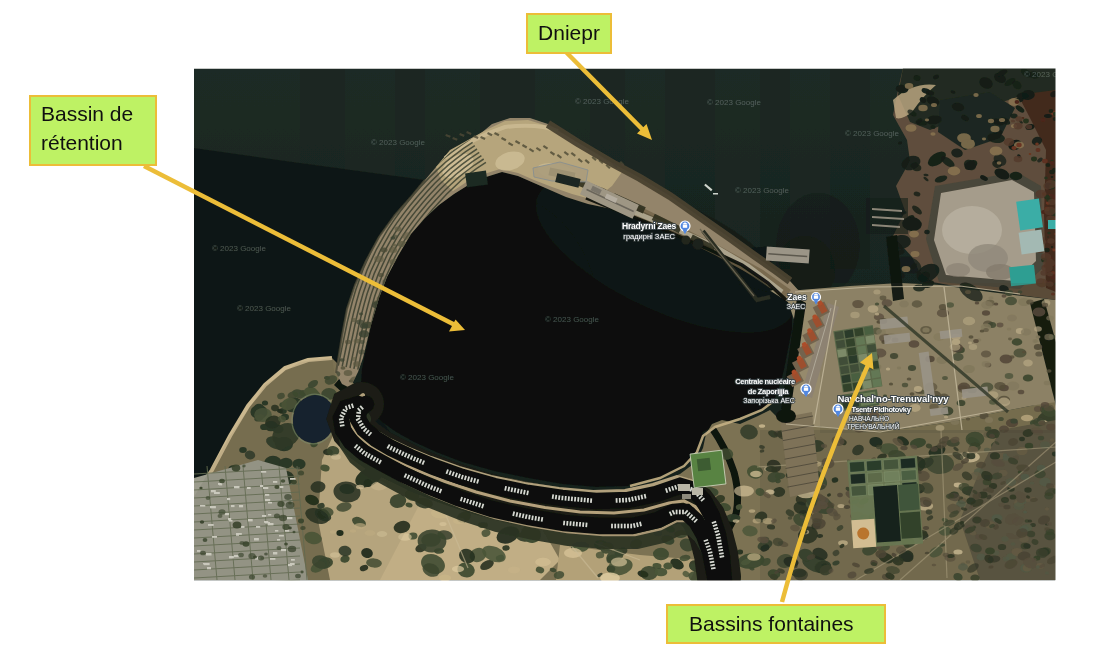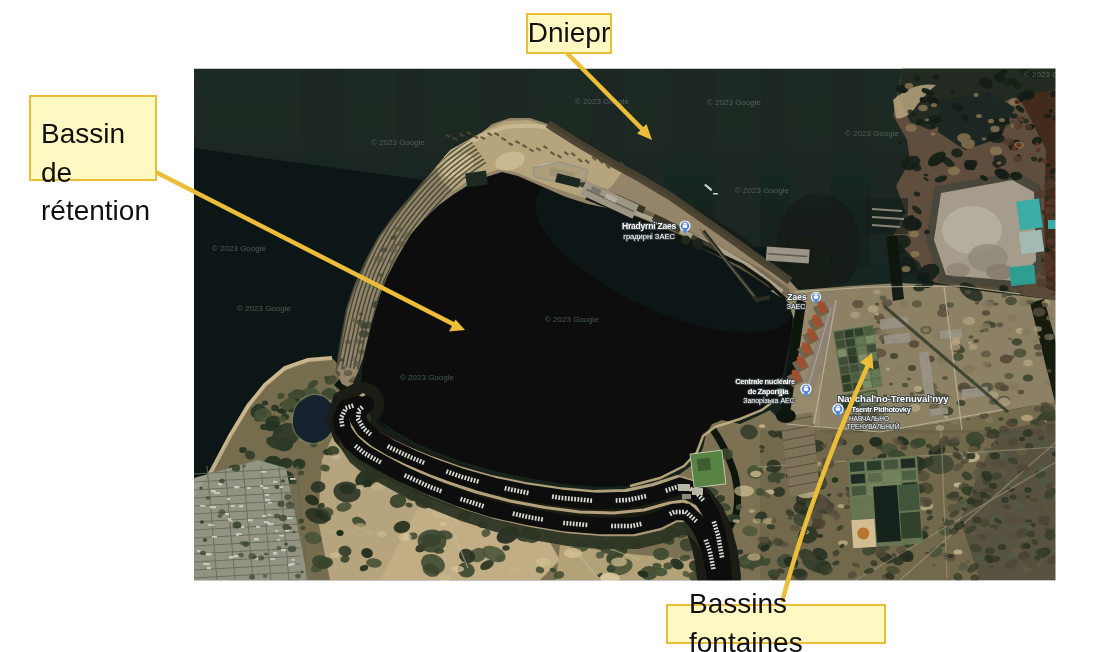--- a/index.html
+++ b/index.html
@@ -1,14 +1,14 @@
 <!DOCTYPE html>
 <html><head><meta charset="utf-8"><title>Carte</title><style>
 html,body{margin:0;padding:0;width:1106px;height:652px;background:#fff;overflow:hidden}
-.box{position:absolute;background:#fef9c3;border:2px solid #ecbd38;color:#101010;font-family:"Liberation Sans",sans-serif;font-size:28px;line-height:1.38;z-index:5}
+.box{position:absolute;background:#bef264;border:2px solid #ecbd38;color:#101010;font-family:"Liberation Sans",sans-serif;font-size:21px;line-height:1.38;z-index:5}
 </style></head>
 <body>
 <div style="position:absolute;left:0;top:0"><svg width="1106" height="652" viewBox="0 0 1106 652" xmlns="http://www.w3.org/2000/svg">
       <defs>
         <clipPath id="ph">
           <rect x="194" y="68.5" width="861.5" height="512"></rect>
         </clipPath>
         <filter id="soft" x="-5%" y="-5%" width="110%" height="110%">
           <feGaussianBlur stdDeviation="0.55"></feGaussianBlur>
         </filter>
@@ -1719,14 +1719,14 @@
         <path d="M 465,330 L 449,331.5 455.5,319.5 Z" stroke="none"></path>
       </g>
       <g stroke="#ecbd38" stroke-width="4.5" fill="#ecbd38">
         <path d="M 782,602 Q 812,490 868,365" fill="none"></path>
         <path d="M 872,353 L 873.5,369.5 860,362.5 Z" stroke="none"></path>
       </g>
     </svg></div>
 
 <div class="box" style="left:526px;top:13px;width:82px;height:37px;display:flex;align-items:center;justify-content:center">Dniepr</div>
 
-<div class="box" style="left:29px;top:95px;width:114px;height:64px;padding:18px 0 0 10px">Bassin de<br>rétention</div>
+<div class="box" style="left:29px;top:95px;width:114px;height:64px;padding:3px 0 0 10px">Bassin de<br>rétention</div>
 
 <div class="box" style="left:666px;top:604px;width:195px;height:36px;display:flex;align-items:center;padding-left:21px">Bassins fontaines</div>
 </body></html>

